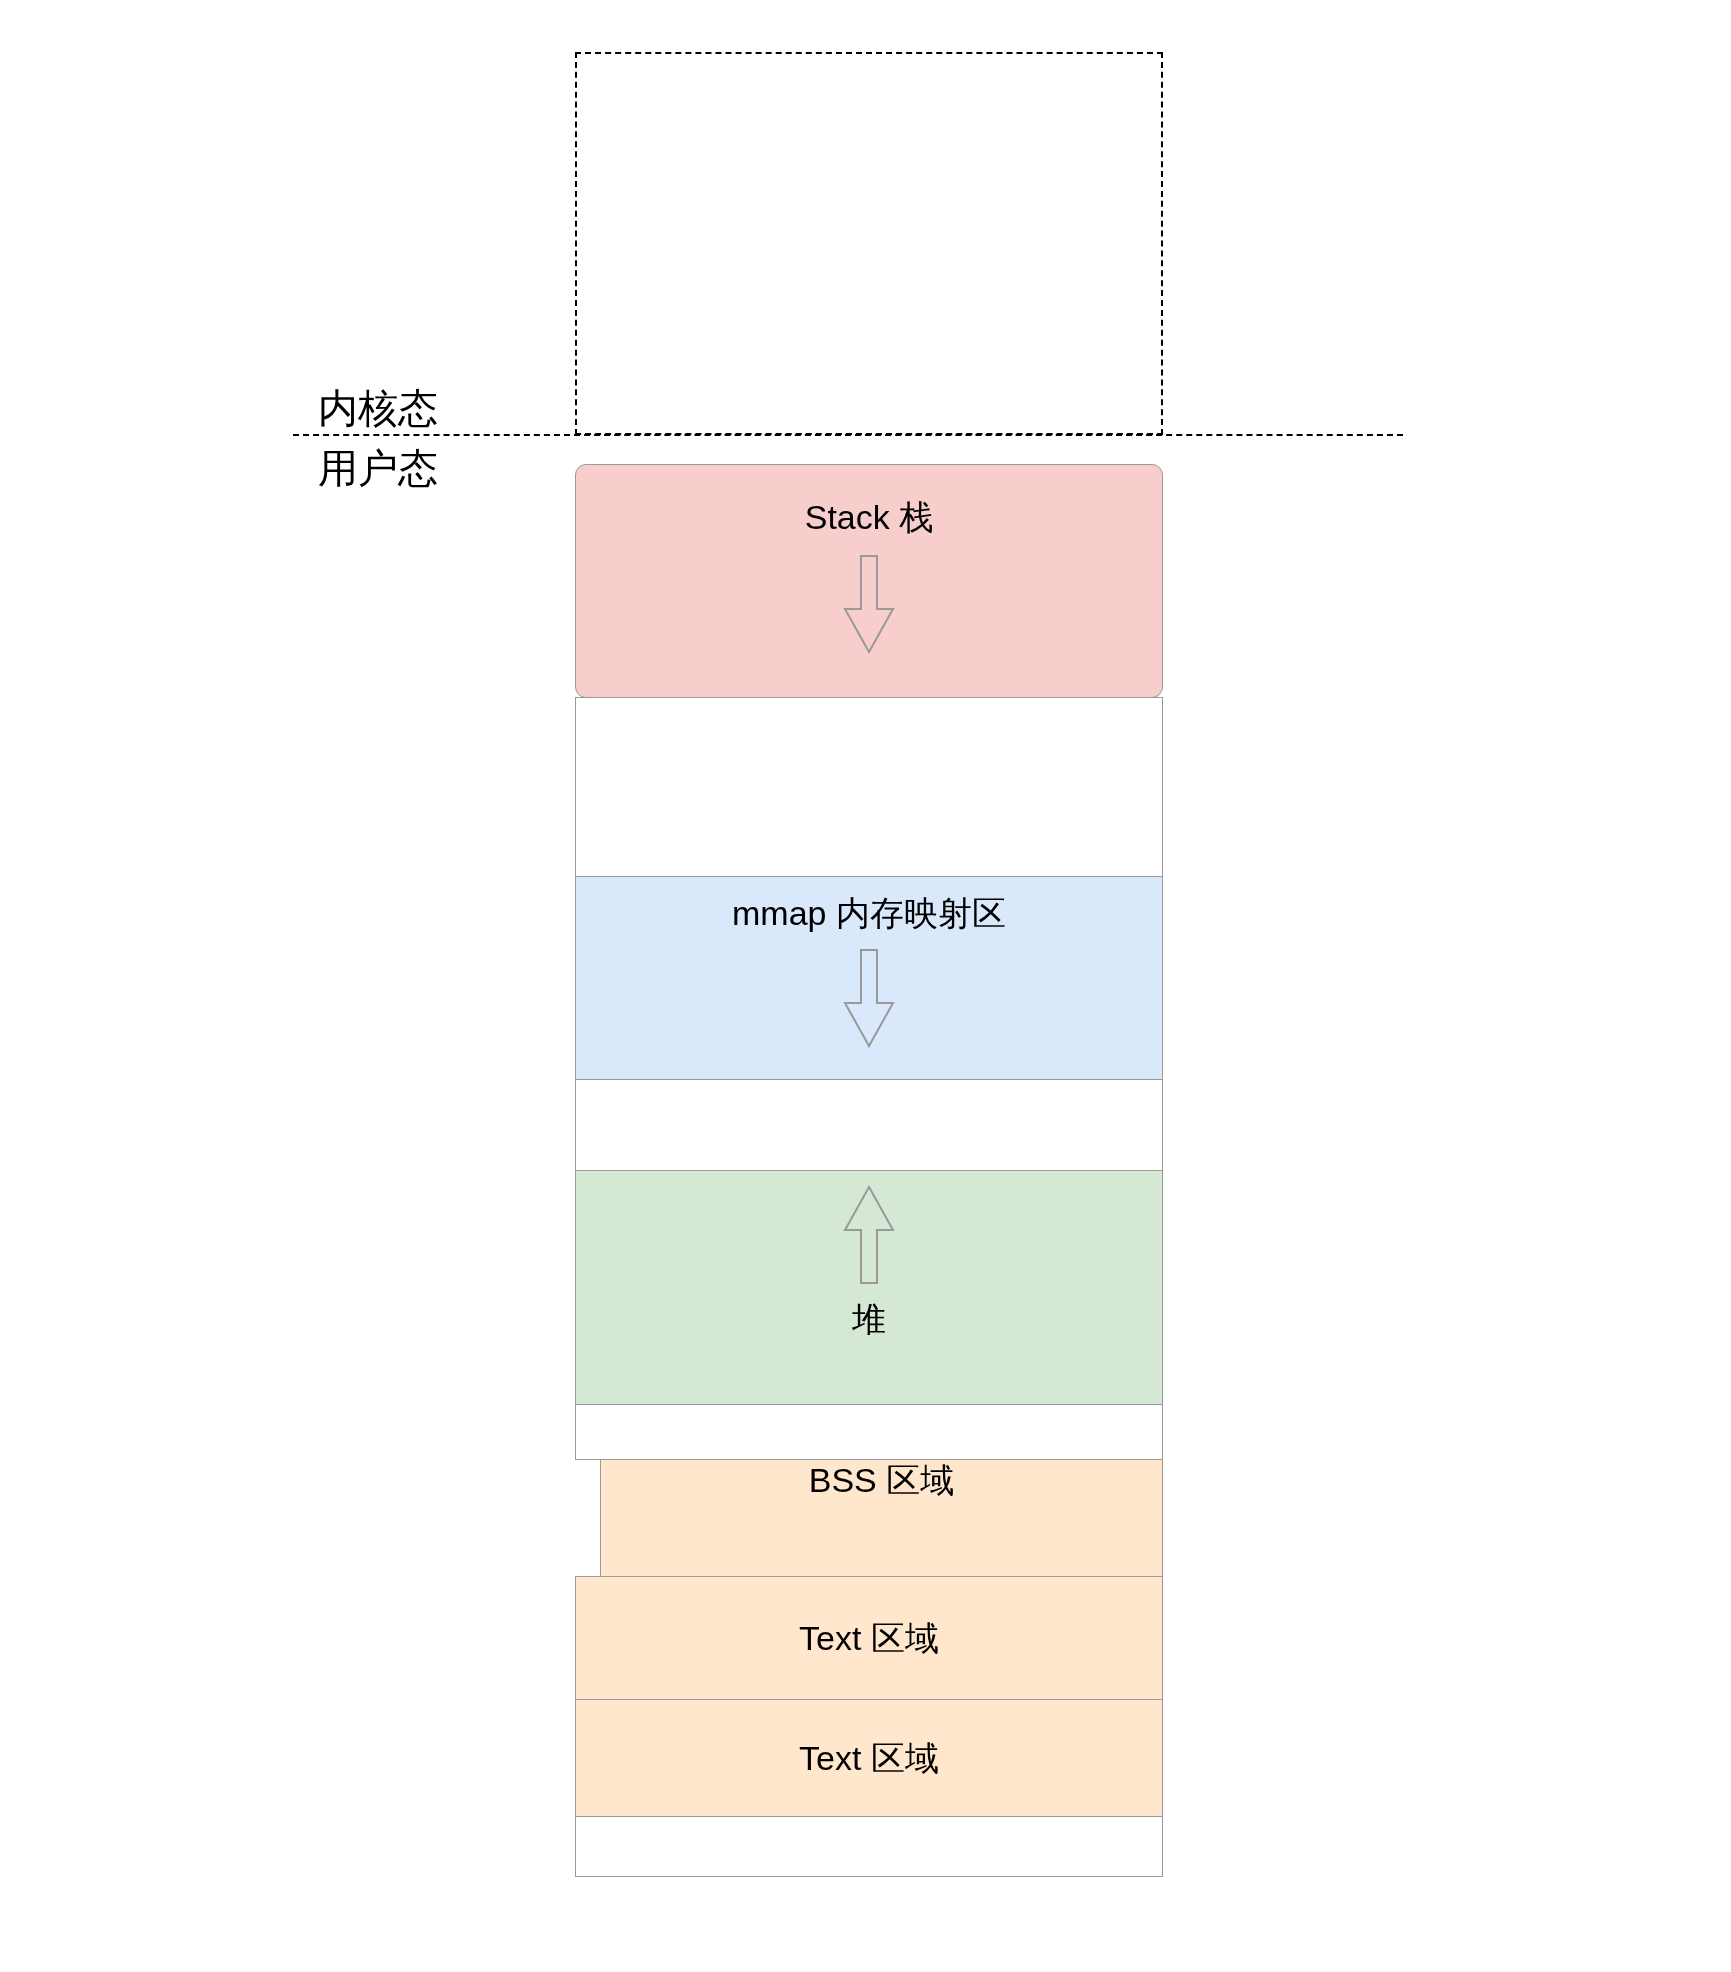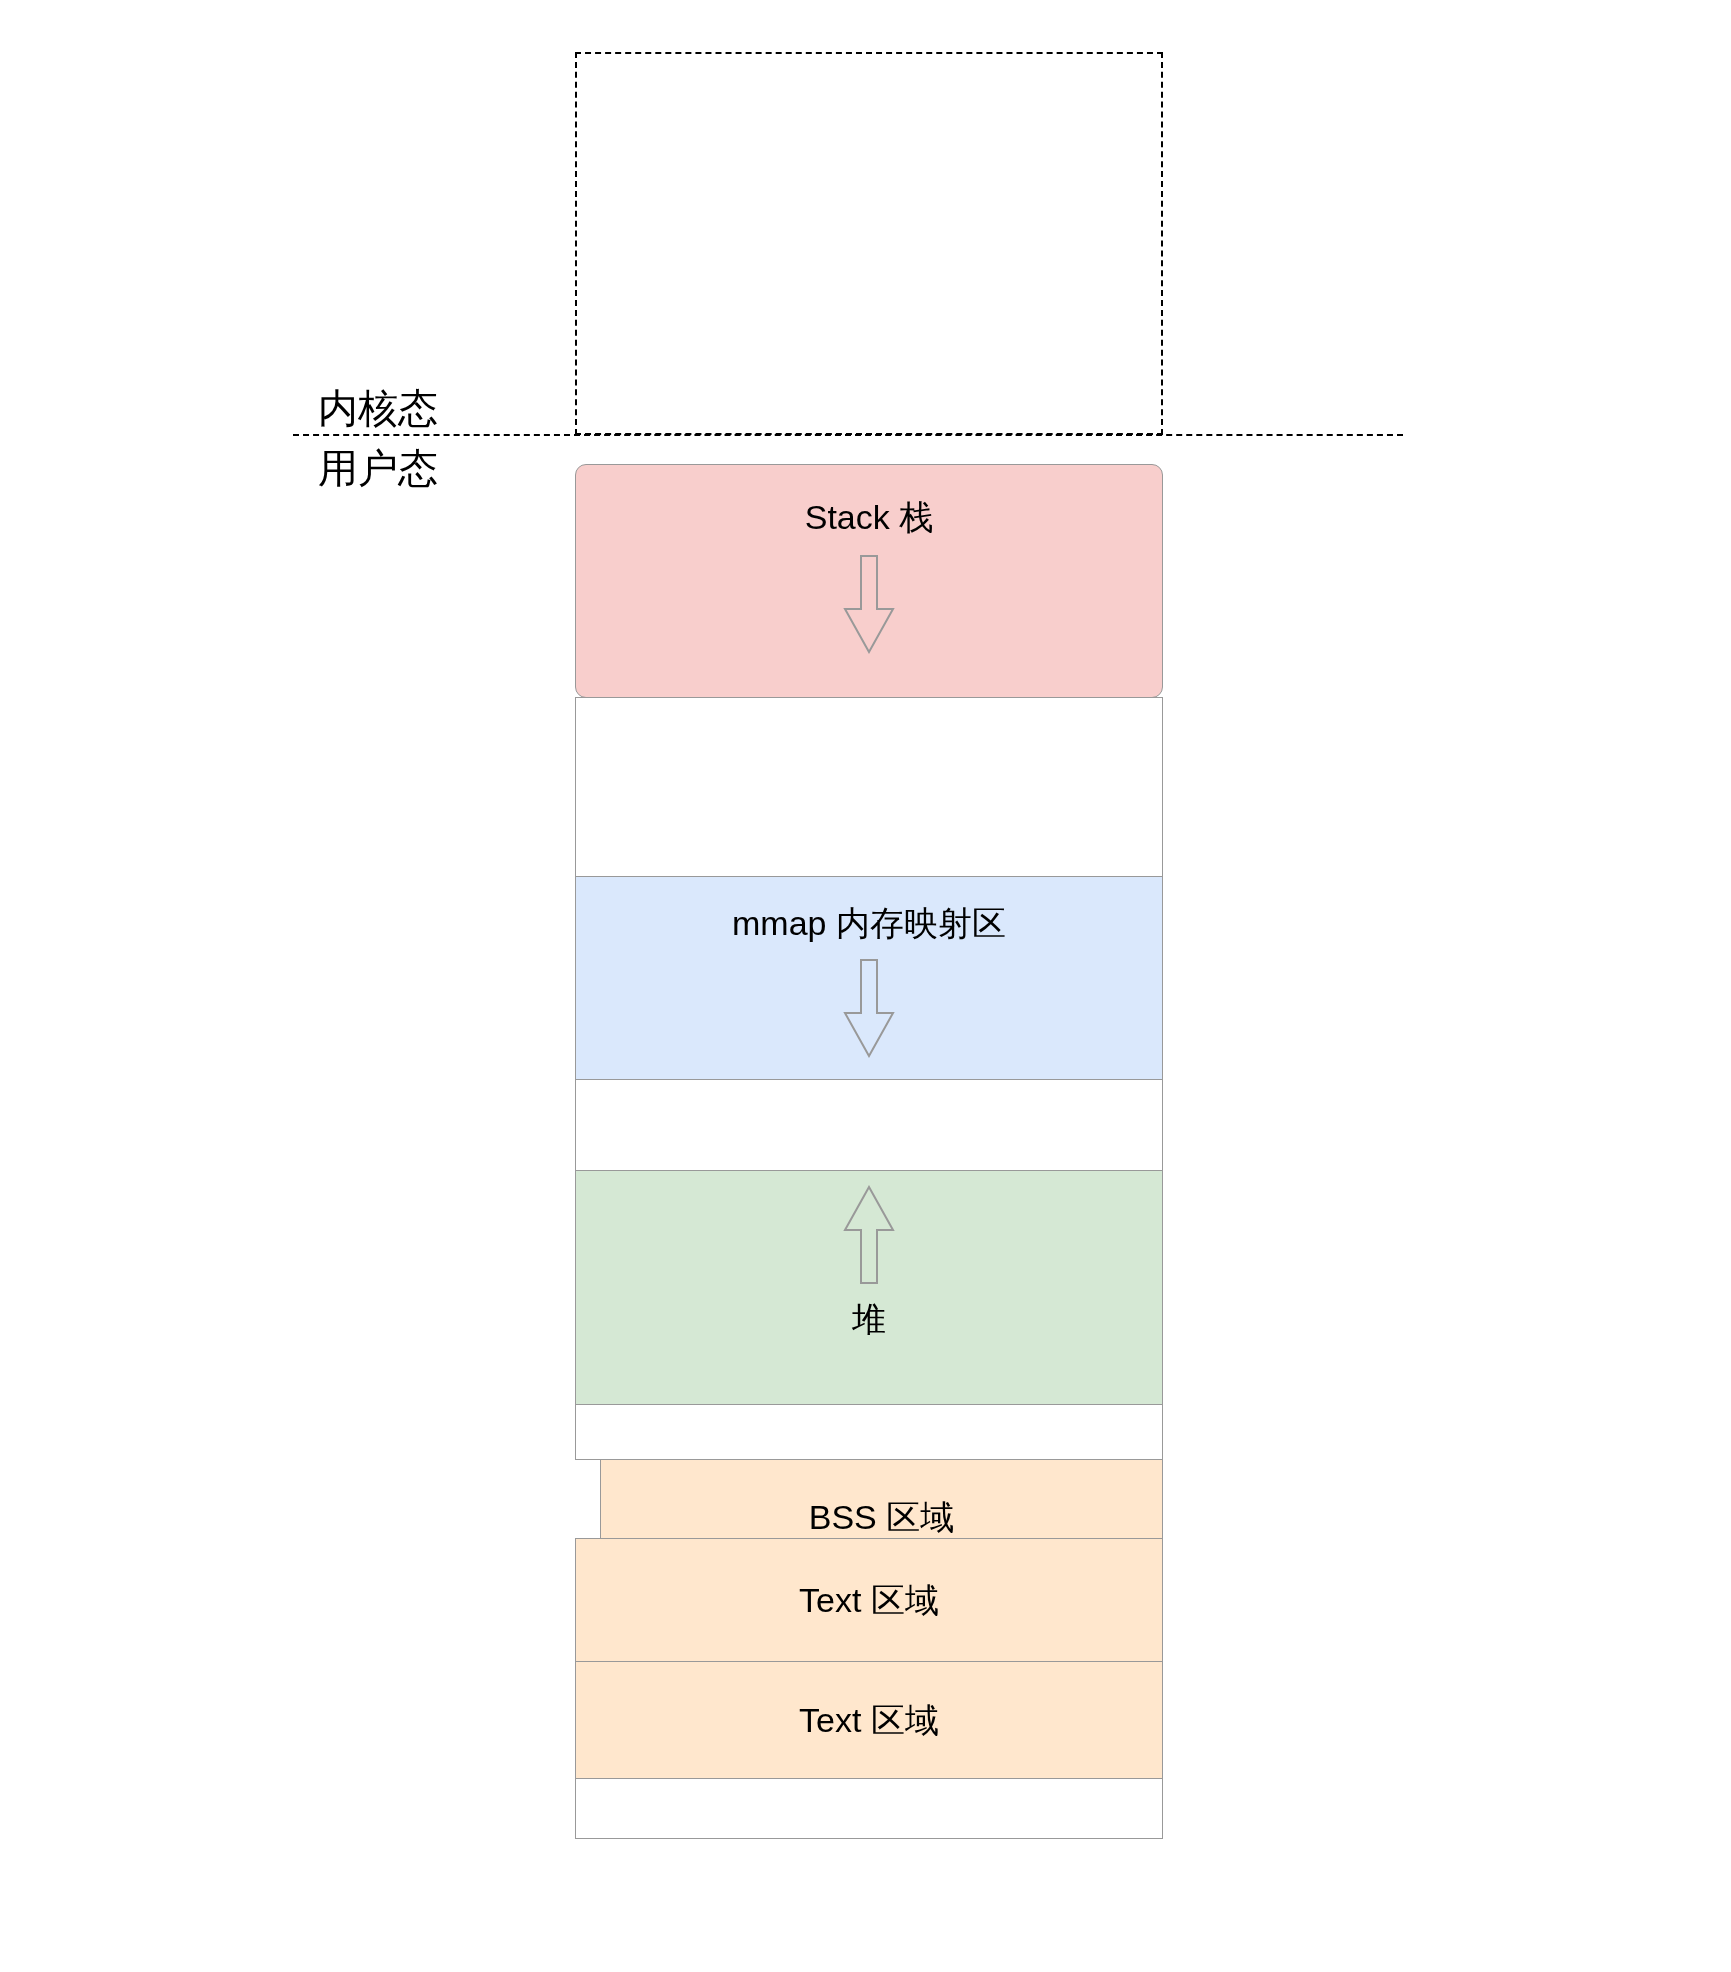--- a/index.html
+++ b/index.html
@@ -67,33 +67,33 @@
     position: relative;
   }
   .region:first-child { margin-top: 0; border-radius: 11px; }
 
   .region.stack { height: 234px; }
   .region.gap1  { height: 180px; }
   .region.mmap  { height: 204px; }
   .region.gap2  { height: 92px; }
   .region.heap  { height: 235px; }
   .region.gap3  { height: 56px; }
-  .region.bss   { height: 80px; justify-content: flex-end; margin-left: 25px; }
+  .region.bss   { height: 118px; justify-content: flex-start; margin-left: 25px; }
   .region.data  { height: 124px; justify-content: center; }
   .region.textseg { height: 118px; justify-content: center; }
   .region.bottom  { height: 61px; }
 
   .region-label {
     font-size: 34px;
     color: #000000;
     line-height: 1.2;
     text-align: center;
   }
   .region.stack .region-label { margin-top: 32px; }
-  .region.mmap  .region-label { margin-top: 26px; }
+  .region.mmap  .region-label { margin-top: 16px; }
   .region.heap  .region-label { margin-top: 14px; }
 
   .arrow-svg {
     display: block;
   }
   .region.stack .arrow-svg { margin-top: 16px; }
   .region.mmap  .arrow-svg { margin-top: 14px; }
   .region.heap  .arrow-svg { margin-top: 14px; }
 </style>
 </head>

